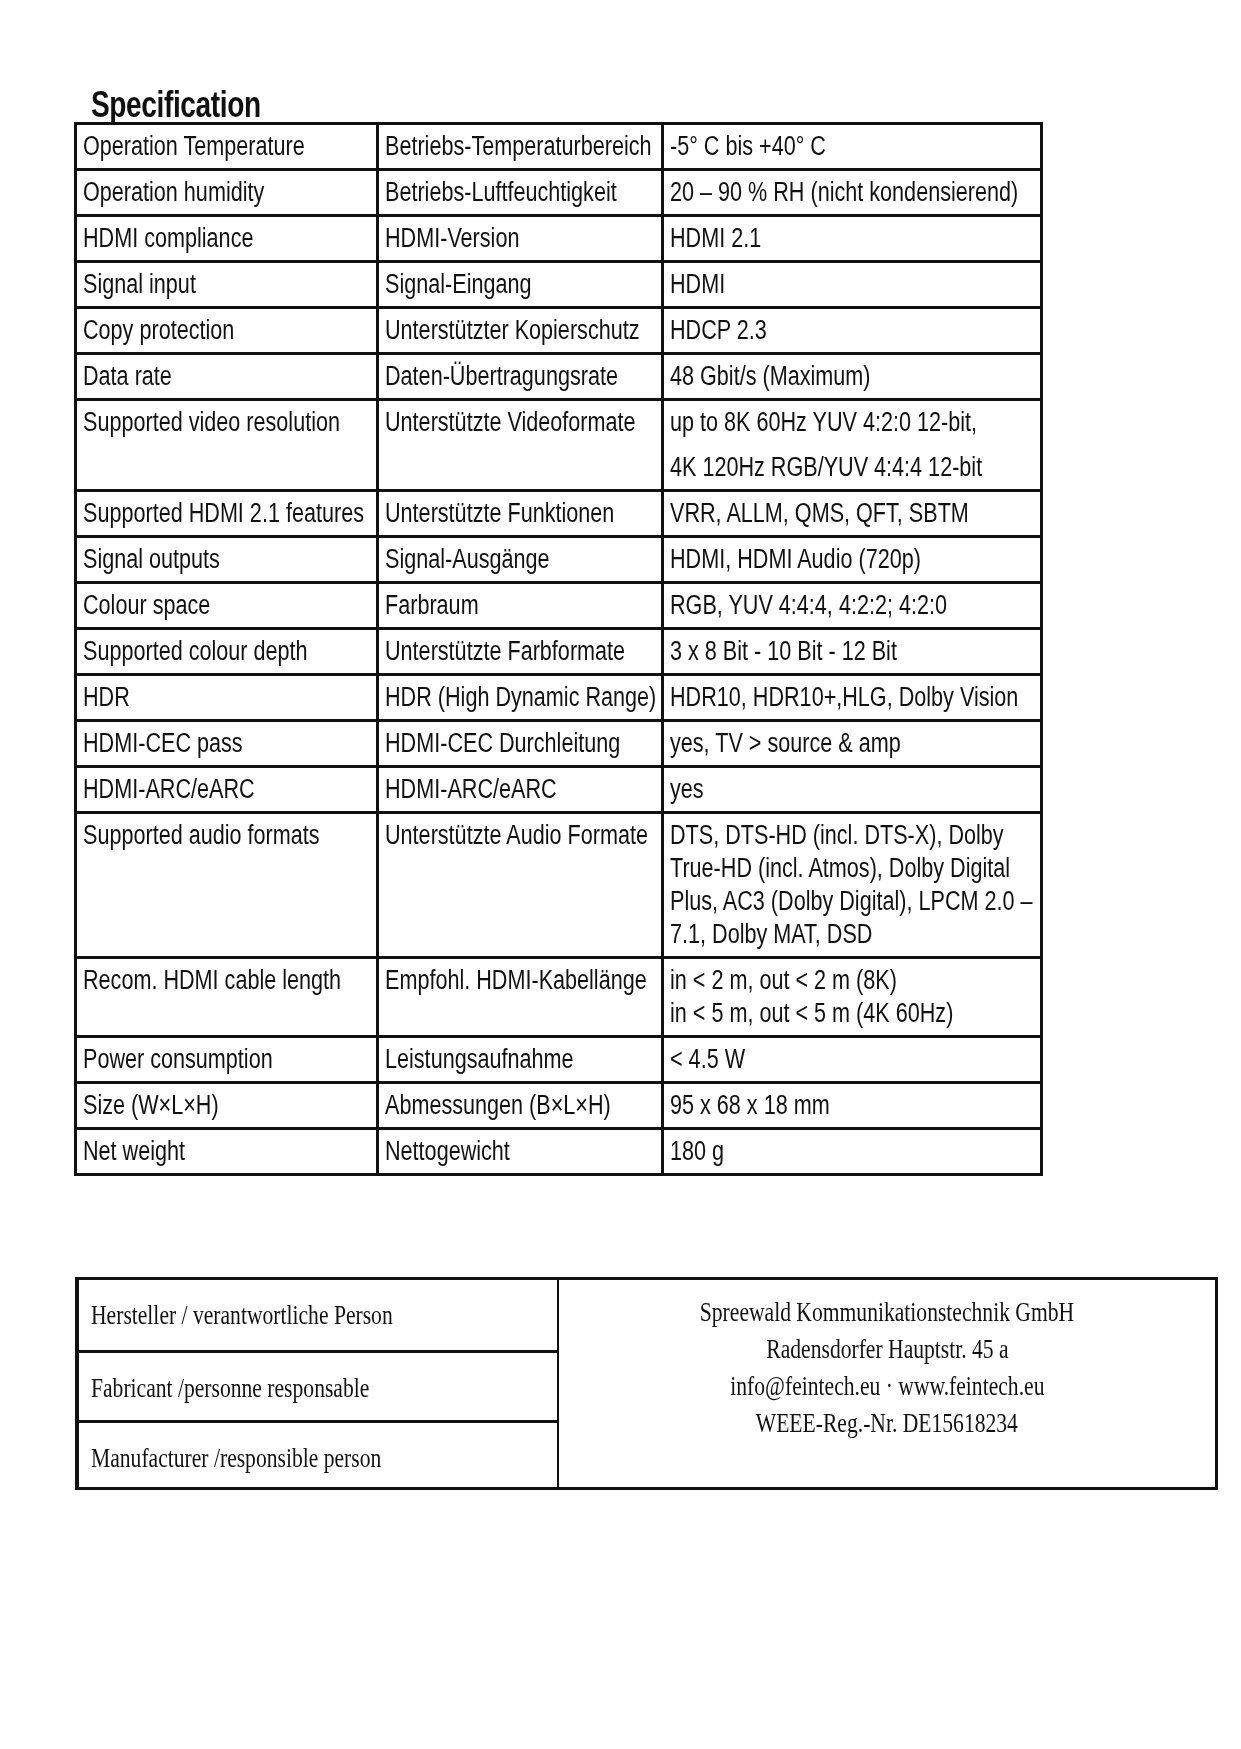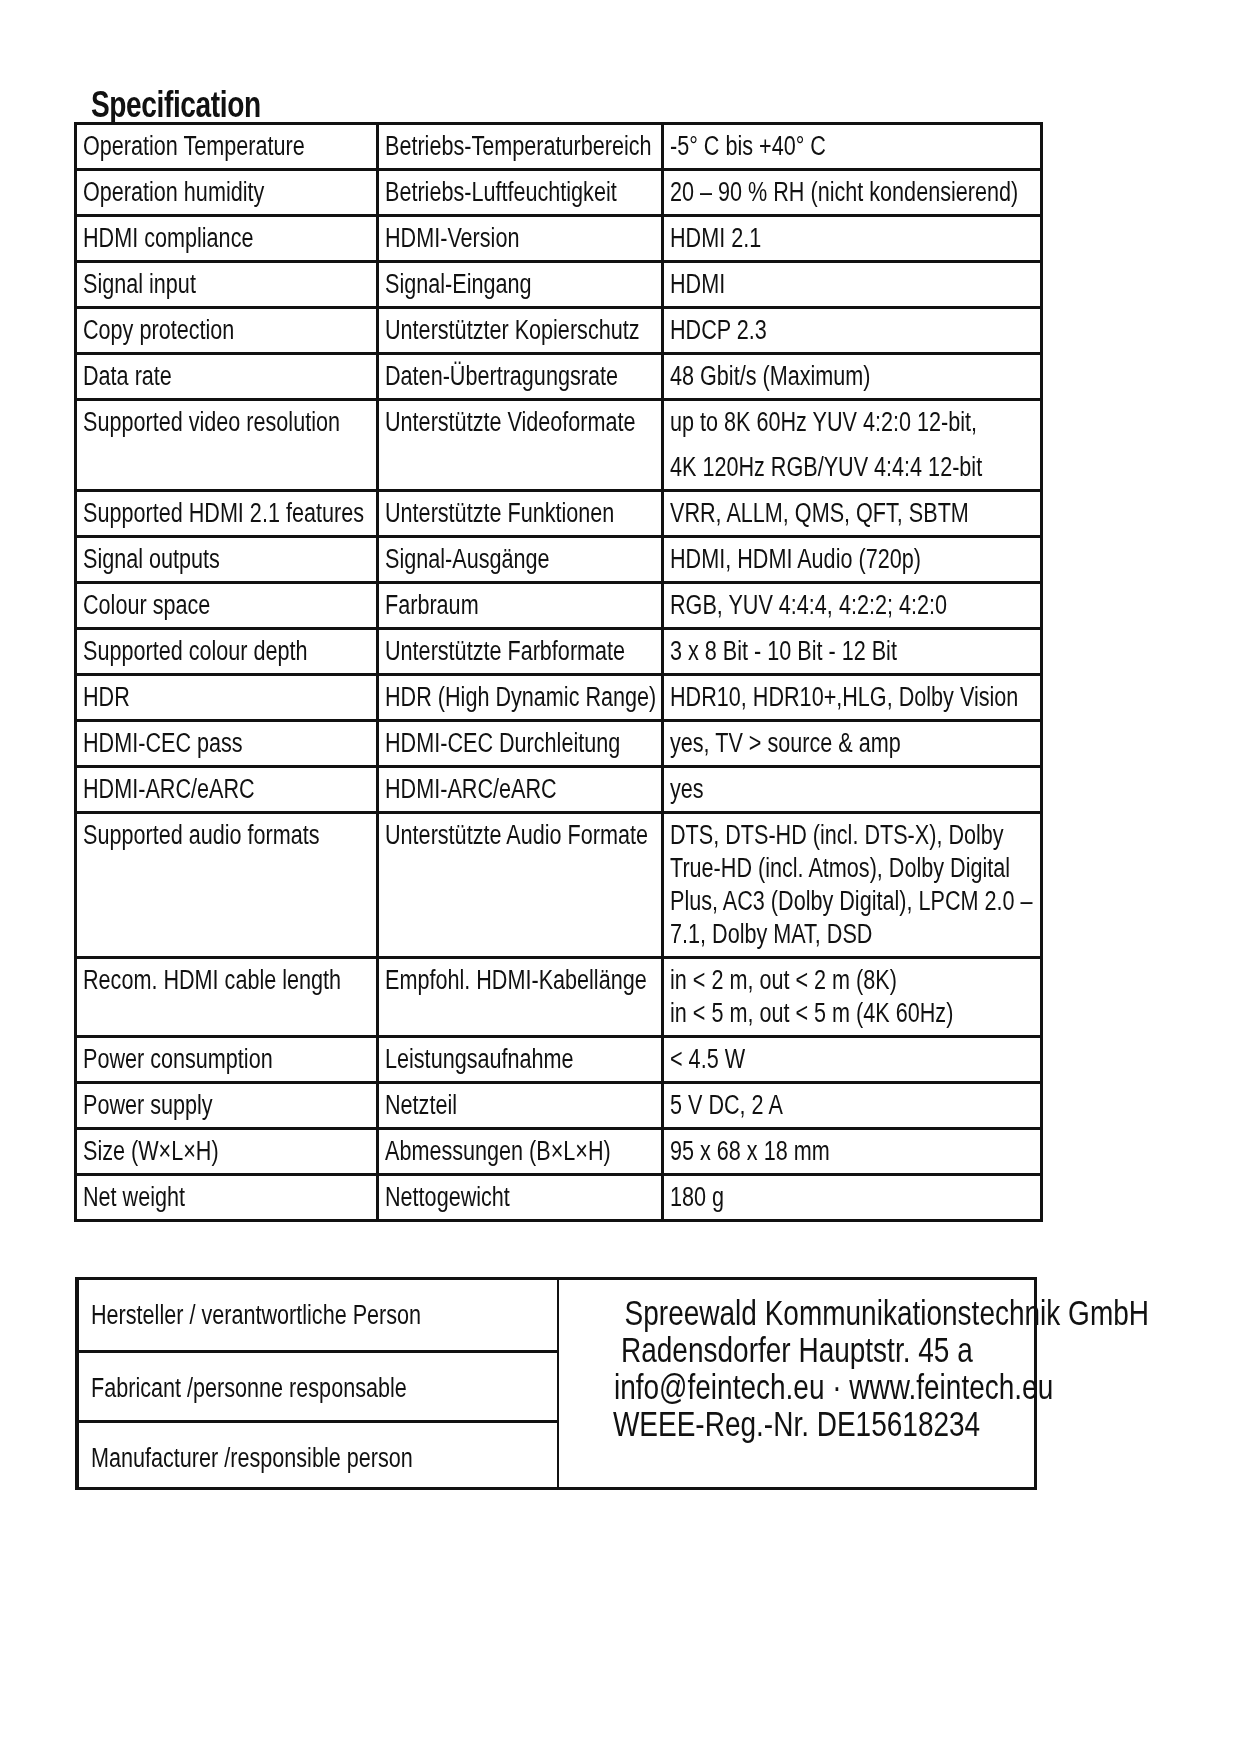--- a/index.html
+++ b/index.html
@@ -32,37 +32,38 @@
       overflow: hidden;
     }
     table.spec tr { height: 42px; }
     table.spec td .cond { transform: scaleX(0.8); }
     table.spec td.val .line { display: block; white-space: nowrap; }
     table.spec td.val .line .cond { transform: scaleX(0.8); }
     table.spec tr.tall-gap td.val .line + .line { margin-top: 12px; text-align: right; }
 
     .mfr {
       position: absolute; left: 75px; top: 1277px;
-      width: 962px; height: 213px;
+      width: 1143px; height: 213px;
       border: 3px solid #111; box-sizing: border-box;
       border-left-width: 4px;
+      font-family: Liberation Serif, serif;
     }
     .mfr .left {
       position: absolute; left: 0; top: 0; width: 480px; height: 100%;
       border-right: 2px solid #111; box-sizing: border-box;
     }
     .mfr .left .cell {
       height: 70px; box-sizing: border-box; position: relative;
       font-size: 27px;
     }
     .mfr .left .cell + .cell { border-top: 3px solid #111; }
     .mfr .left .cell span.txt { position: absolute; left: 12px; top: 20px; }
     .mfr .right {
       position: absolute; left: 480px; top: 0; right: 0; height: 100%;
-      text-align: center; font-size: 35px;
+      text-align: center; font-size: 27px;
     }
     .mfr .right .addr-line { display: block; height: 37px; line-height: 37px; white-space: nowrap; }
     .mfr .right .addr-line:first-child { margin-top: 14px; }
     .mfr .right .cond { transform-origin: center center; transform: scaleX(0.8); }
   </style>
 </head>
 <body>
 
 <h1 class="title" style="margin:16px;">
   <span class="cond">Specification</span>
@@ -190,27 +191,20 @@
         <td class="val">
           <span class="line"><span class="cond">in &lt; 2 m, out &lt; 2 m (8K)</span></span>
           <span class="line"><span class="cond">in &lt; 5 m, out &lt; 5 m (4K 60Hz)</span></span>
         </td>
       </tr>
       <tr>
         <td class="en"><span class="cond">Power consumption</span></td>
         <td class="de"><span class="cond">Leistungsaufnahme</span></td>
         <td class="val">
           <span class="line"><span class="cond">&lt; 4.5 W</span></span>
-        </td>
-      </tr>
-      <tr>
-        <td class="en"><span class="cond">Power supply</span></td>
-        <td class="de"><span class="cond">Netzteil</span></td>
-        <td class="val">
-          <span class="line"><span class="cond">5 V DC, 2 A</span></span>
         </td>
       </tr>
       <tr>
         <td class="en"><span class="cond">Size (W×L×H)</span></td>
         <td class="de"><span class="cond">Abmessungen (B×L×H)</span></td>
         <td class="val">
           <span class="line"><span class="cond">95 x 68 x 18 mm</span></span>
         </td>
       </tr>
       <tr>

